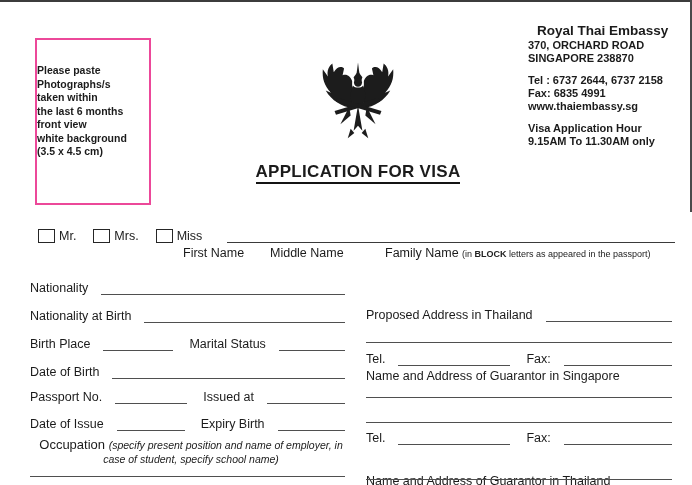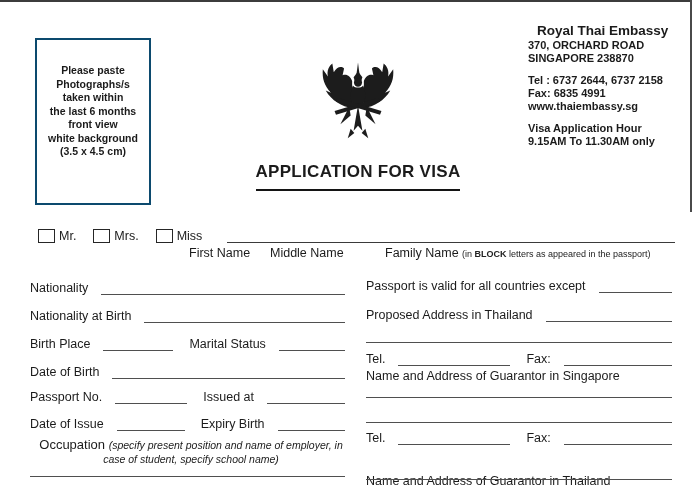--- a/index.html
+++ b/index.html
@@ -6,33 +6,33 @@
   .page{
     position:relative;width:692px;height:485px;background:#ffffff;
     font-family:"Liberation Sans",sans-serif;color:#1b1b1b;overflow:hidden;
   }
   .page::before{content:"";position:absolute;top:0;left:0;right:0;height:2px;background:#3c3c3c;}
   .page::after{content:"";position:absolute;top:0;right:0;width:2px;height:212px;background:#4a4a4a;}
 
   
   .photo-box{
     position:absolute;left:35px;top:38px;width:112px;height:163px;
-    border:2px solid #0c4a6e;text-align:center;
+    border:2px solid #ec4899;
   }
   .photo-text{margin-top:24px;font-weight:bold;font-size:10.5px;line-height:13.5px;}
 
   
   .emblem{position:absolute;left:314px;top:57px;width:88px;height:92px;}
 
   
   .form-title{
     position:absolute;left:228px;top:162px;width:260px;text-align:center;
     font-weight:bold;font-size:17px;letter-spacing:.3px;
   }
-  .form-title span{border-bottom:2.5px solid #141414;padding-bottom:8px;}
+  .form-title span{border-bottom:2.5px solid #141414;padding-bottom:1px;}
 
   
   .embassy{position:absolute;left:528px;top:23px;font-weight:bold;font-size:11px;line-height:13px;}
   .embassy .name{font-size:13.5px;line-height:16px;padding-left:9px;}
   .gap{height:9px;}
 
   
   .title-row{position:absolute;left:38px;top:229px;right:17px;display:flex;align-items:flex-end;font-size:12.5px;}
   .cb-item{display:flex;align-items:center;margin-right:17px;}
   .cb{width:15px;height:12px;border:1.6px solid #262626;margin-right:4px;background:#fff;}
@@ -120,21 +120,21 @@
     <div class="cb-item">
       <span class="cb"></span>
       <span>Mrs.</span>
     </div>
     <div class="cb-item">
       <span class="cb"></span>
       <span>Miss</span>
     </div>
     <div class="name-line"></div>
   </div>
-  <div class="sub-label" style="left:189px;top:246px;">First Name</div>
+  <div class="sub-label" style="left:183px;top:246px;">First Name</div>
   <div class="sub-label" style="left:270px;top:246px;">Middle Name</div>
   <div class="sub-label" style="left:385px;top:246px;">Family Name</div>
   <div class="note-small" style="left:462px;top:249px;"><span>(in </span><b>BLOCK</b><span> letters as appeared in the passport)</span></div>
 
   <div class="row lcol" style="top:281px;">
     <span class="lbl">Nationality</span>
     <div class="ln grow"></div>
   </div>
 
   <div class="row lcol" style="top:309px;">
@@ -167,24 +167,20 @@
     <span class="lbl2">Expiry Birth</span>
     <div class="ln grow"></div>
   </div>
 
   <div class="occ-block">
     <span>Occupation</span>
     <span class="occ-note">(specify present position and name of employer, in case of student, specify school name)</span>
   </div>
   <div class="hr" style="left:30px;top:476px;width:315px;"></div>
 
-  <div class="row rcol" style="top:279px;">
-    <span class="lbl">Passport is valid for all countries except</span>
-    <div class="ln grow"></div>
-  </div>
 
   <div class="row rcol" style="top:308px;">
     <span class="lbl">Proposed Address in Thailand</span>
     <div class="ln grow"></div>
   </div>
 
   <div class="hr" style="left:366px;top:342px;width:306px;"></div>
 
   <div class="row rcol" style="top:352px;">
     <span class="lbl">Tel.</span>

